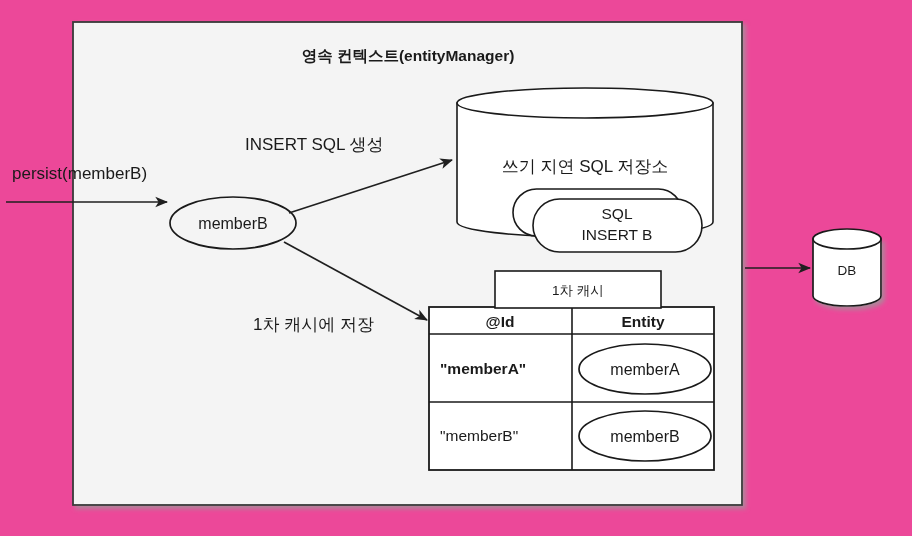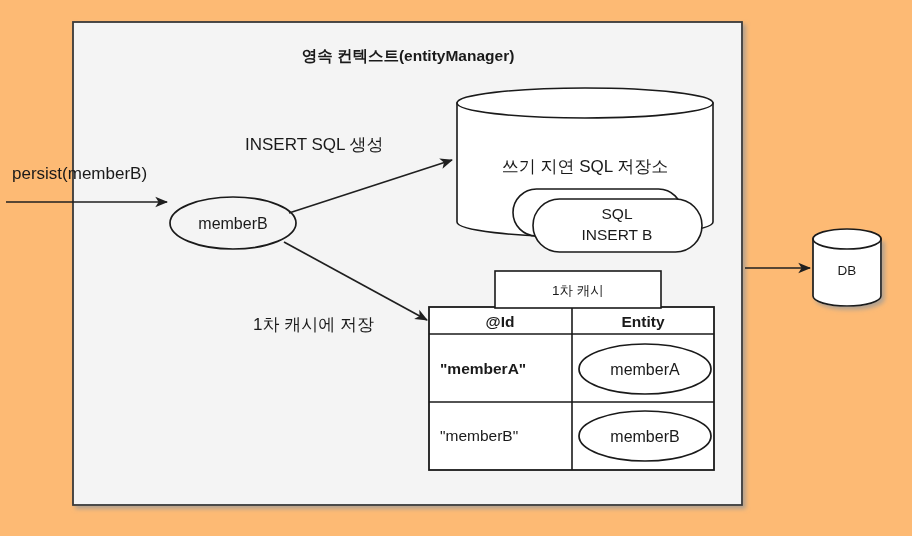--- a/index.html
+++ b/index.html
@@ -7,21 +7,21 @@
     padding: 0;
     background: #ffffff;
   }
   body {
     font-family: "Liberation Sans", "DejaVu Sans", sans-serif;
   }
   #canvas {
     position: relative;
     width: 912px;
     height: 536px;
-    background: #fdba74;
+    background: #ec4899;
     overflow: hidden;
   }
   svg.diagram {
     position: absolute;
     left: 0;
     top: 0;
     width: 912px;
     height: 536px;
   }
   .lbl {

